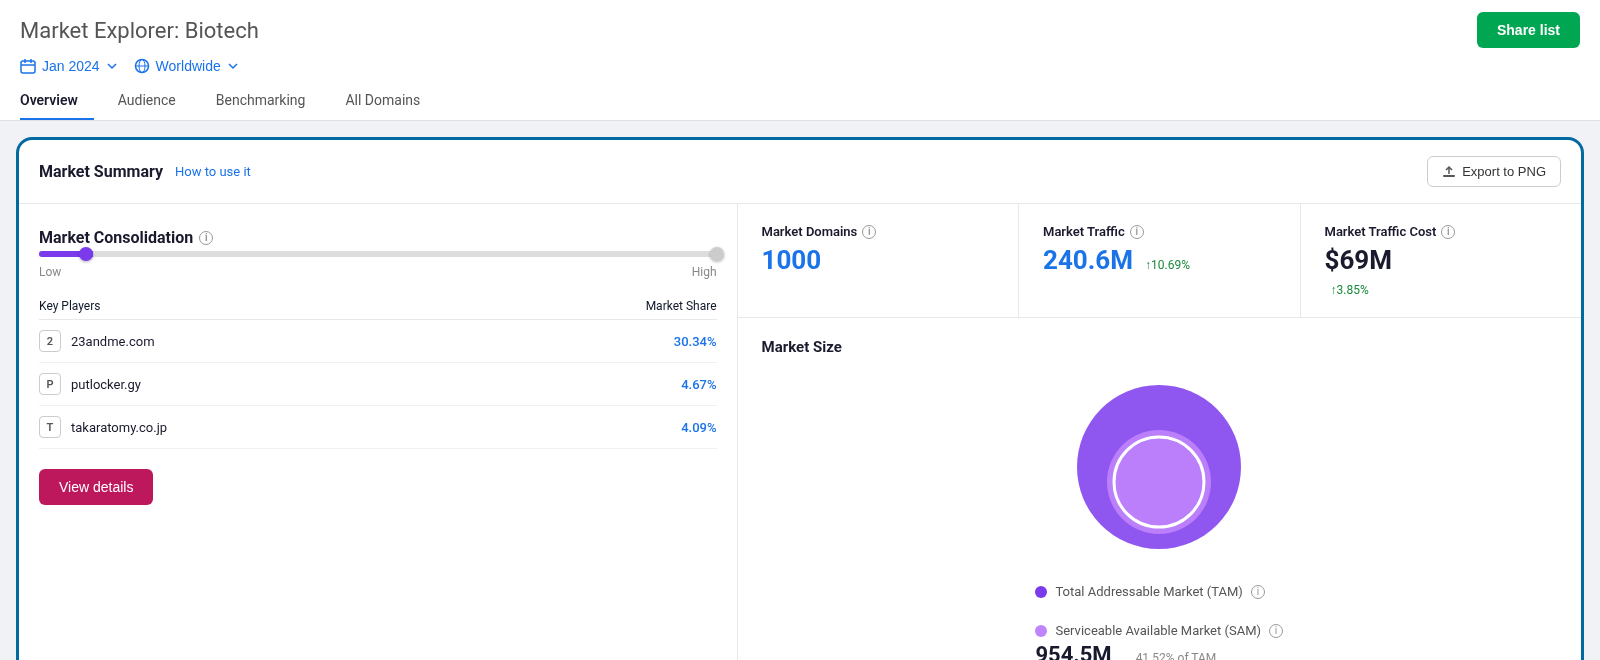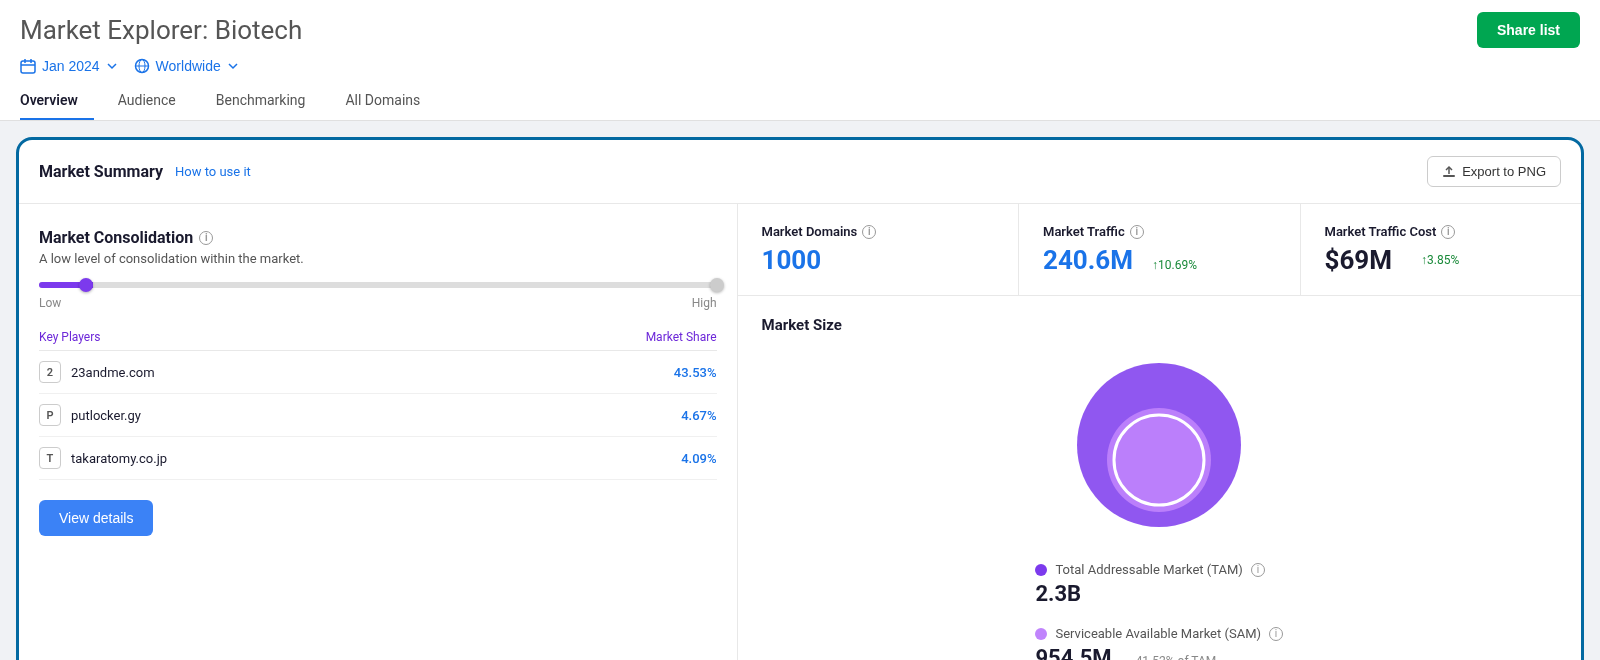--- a/index.html
+++ b/index.html
@@ -12,21 +12,21 @@
     }
 
     .title-row {
       display: flex;
       align-items: center;
       justify-content: space-between;
       margin-bottom: 10px;
     }
 
     .page-title {
-      font-size: 26px;
+      font-size: 22px;
       font-weight: 700;
       color: #1a1a2e;
     }
 
     .page-title span {
       font-weight: 400;
       color: #555;
     }
 
     .create-list-btn {
@@ -233,21 +233,21 @@
     }
 
     .key-players-section {
       margin-top: 20px;
     }
 
     .key-players-header {
       display: flex;
       justify-content: space-between;
       font-size: 12px;
-      color: #6d28d9;
+      color: #0f172a;
       padding-bottom: 6px;
       border-bottom: 1px solid #e8e8e8;
     }
 
     .player-row {
       display: flex;
       align-items: center;
       justify-content: space-between;
       padding: 10px 0;
       border-bottom: 1px solid #f0f0f0;
@@ -278,21 +278,21 @@
       color: #1a1a2e;
     }
 
     .player-share {
       font-size: 13px;
       color: #1a73e8;
       font-weight: 500;
     }
 
     .view-details-btn {
-      background: #3b82f6;
+      background: #be185d;
       color: #fff;
       border: none;
       border-radius: 6px;
       padding: 10px 20px;
       font-size: 14px;
       font-weight: 500;
       cursor: pointer;
       margin-top: 20px;
     }
 
@@ -327,21 +327,21 @@
       color: #1a73e8;
     }
 
     .metric-value.dark {
       color: #1a1a2e;
     }
 
     .metric-change {
       font-size: 12px;
       color: #1a8a3a;
-      margin-left: 13px;
+      margin-left: 6px;
     }
 
     .market-size-section {
       padding: 20px 24px;
     }
 
     .market-size-title {
       font-size: 15px;
       font-weight: 700;
       margin-bottom: 16px;
@@ -464,21 +464,20 @@
       </button>
     </div>
 
     <div class="card-body">
 
       <div class="left-panel">
         <div class="section-title">
           <span>Market Consolidation</span>
           <span class="info-icon">i</span>
         </div>
-        <p class="consolidation-desc">A low level of consolidation within the market.</p>
 
         <div class="slider-container">
           <div class="slider-track">
             <div class="slider-fill"></div>
             <div class="slider-thumb"></div>
             <div class="slider-thumb-right"></div>
           </div>
         </div>
         <div class="slider-labels">
           <span>Low</span>
@@ -489,21 +488,21 @@
           <div class="key-players-header">
             <span>Key Players</span>
             <span>Market Share</span>
           </div>
 
           <div class="player-row">
             <div class="player-left">
               <div class="player-rank">2</div>
               <span class="player-name">23andme.com</span>
             </div>
-            <span class="player-share">43.53%</span>
+            <span class="player-share">30.34%</span>
           </div>
 
           <div class="player-row">
             <div class="player-left">
               <div class="player-rank">P</div>
               <span class="player-name">putlocker.gy</span>
             </div>
             <span class="player-share">4.67%</span>
           </div>
 
@@ -541,21 +540,21 @@
                 <span style="color:#1a8a3a;">↑</span><span style="color:#1a8a3a;">10.69%</span>
               </span>
             </div>
           </div>
 
           <div class="metric-box">
             <div class="metric-label">
               <span>Market Traffic Cost</span>
               <span class="info-icon">i</span>
             </div>
-            <div style="display:flex; align-items:center; gap:16px;">
+            <div style="display:flex; align-items:flex-start; gap:8px;flex-direction:column;">
               <div class="metric-value dark">$69M</div>
               <span class="metric-change">
                 <span style="color:#1a8a3a;">↑</span><span style="color:#1a8a3a;">3.85%</span>
               </span>
             </div>
           </div>
 
         </div>
 
         <div class="market-size-section">
@@ -574,21 +573,20 @@
               </svg>
             </div>
 
             <div class="market-size-legend">
               <div class="legend-item">
                 <div class="legend-label">
                   <div class="legend-dot" style="background:#7c3aed;"></div>
                   <span>Total Addressable Market (TAM)</span>
                   <span class="info-icon">i</span>
                 </div>
-                <div class="legend-value">2.3B</div>
               </div>
 
               <div class="legend-item">
                 <div class="legend-label">
                   <div class="legend-dot" style="background:#c084fc;"></div>
                   <span>Serviceable Available Market (SAM)</span>
                   <span class="info-icon">i</span>
                 </div>
                 <div style="display:flex; align-items:baseline; gap:8px;">
                   <div class="legend-value">954.5M</div>

